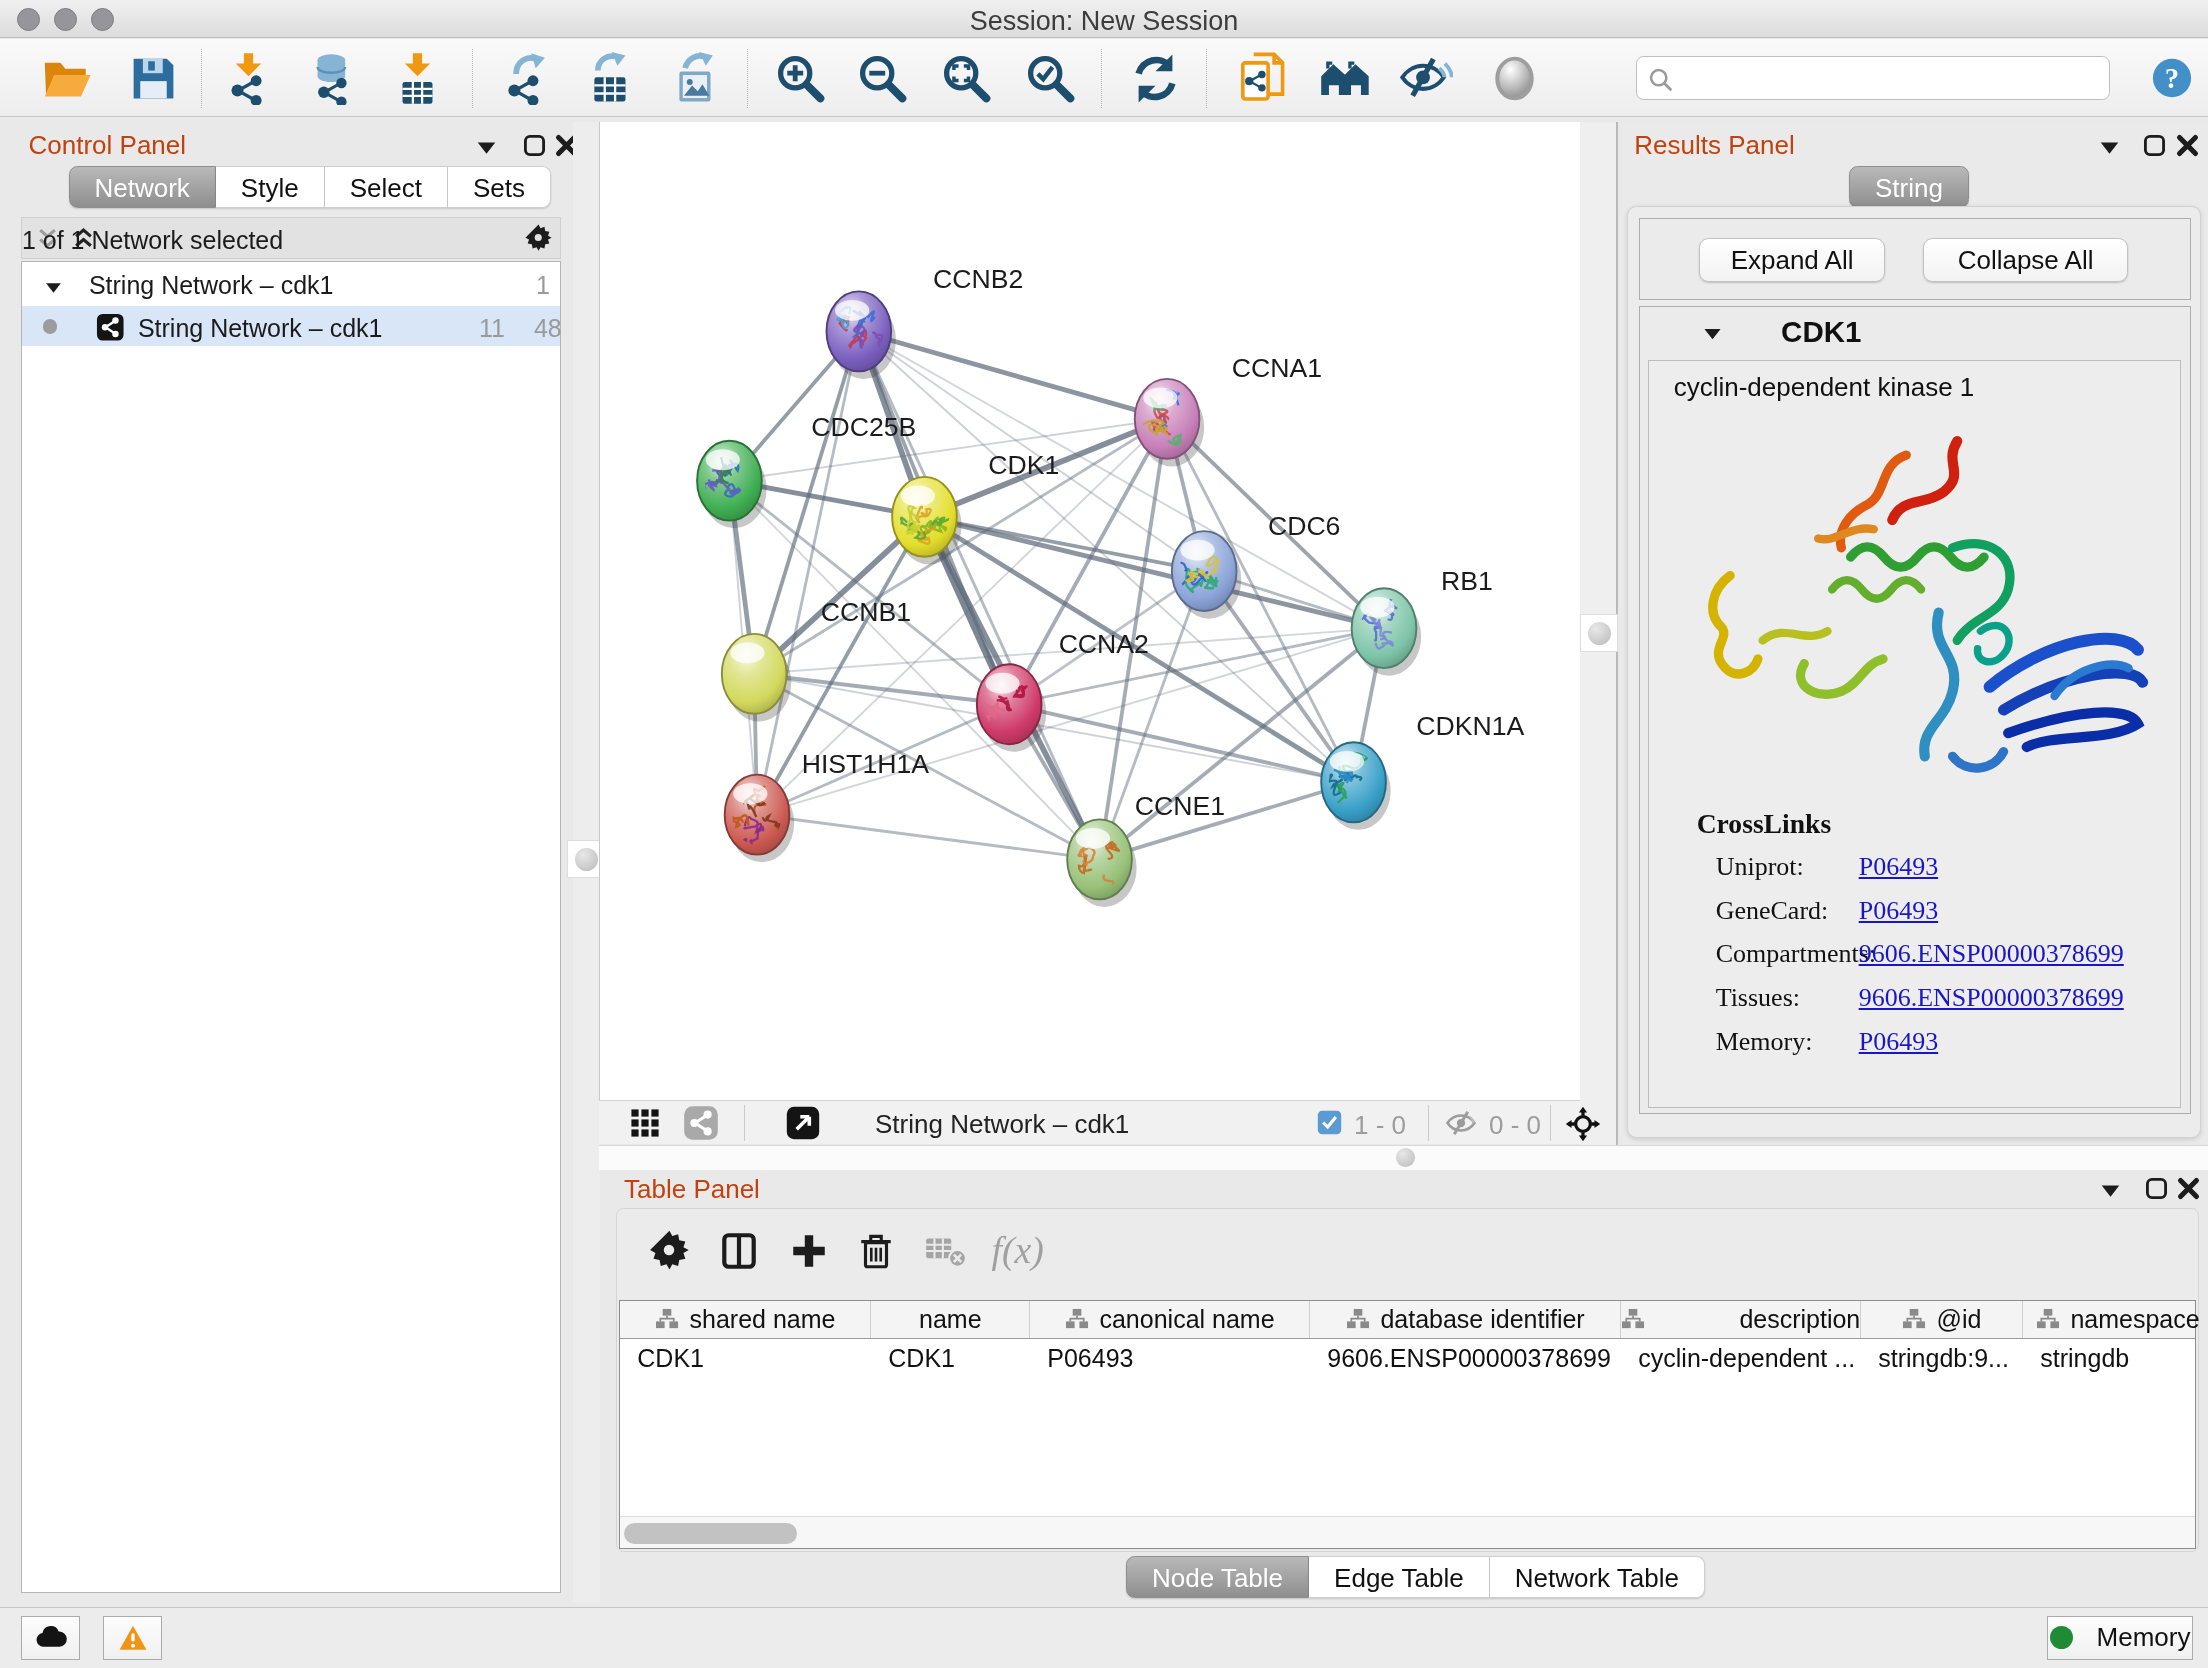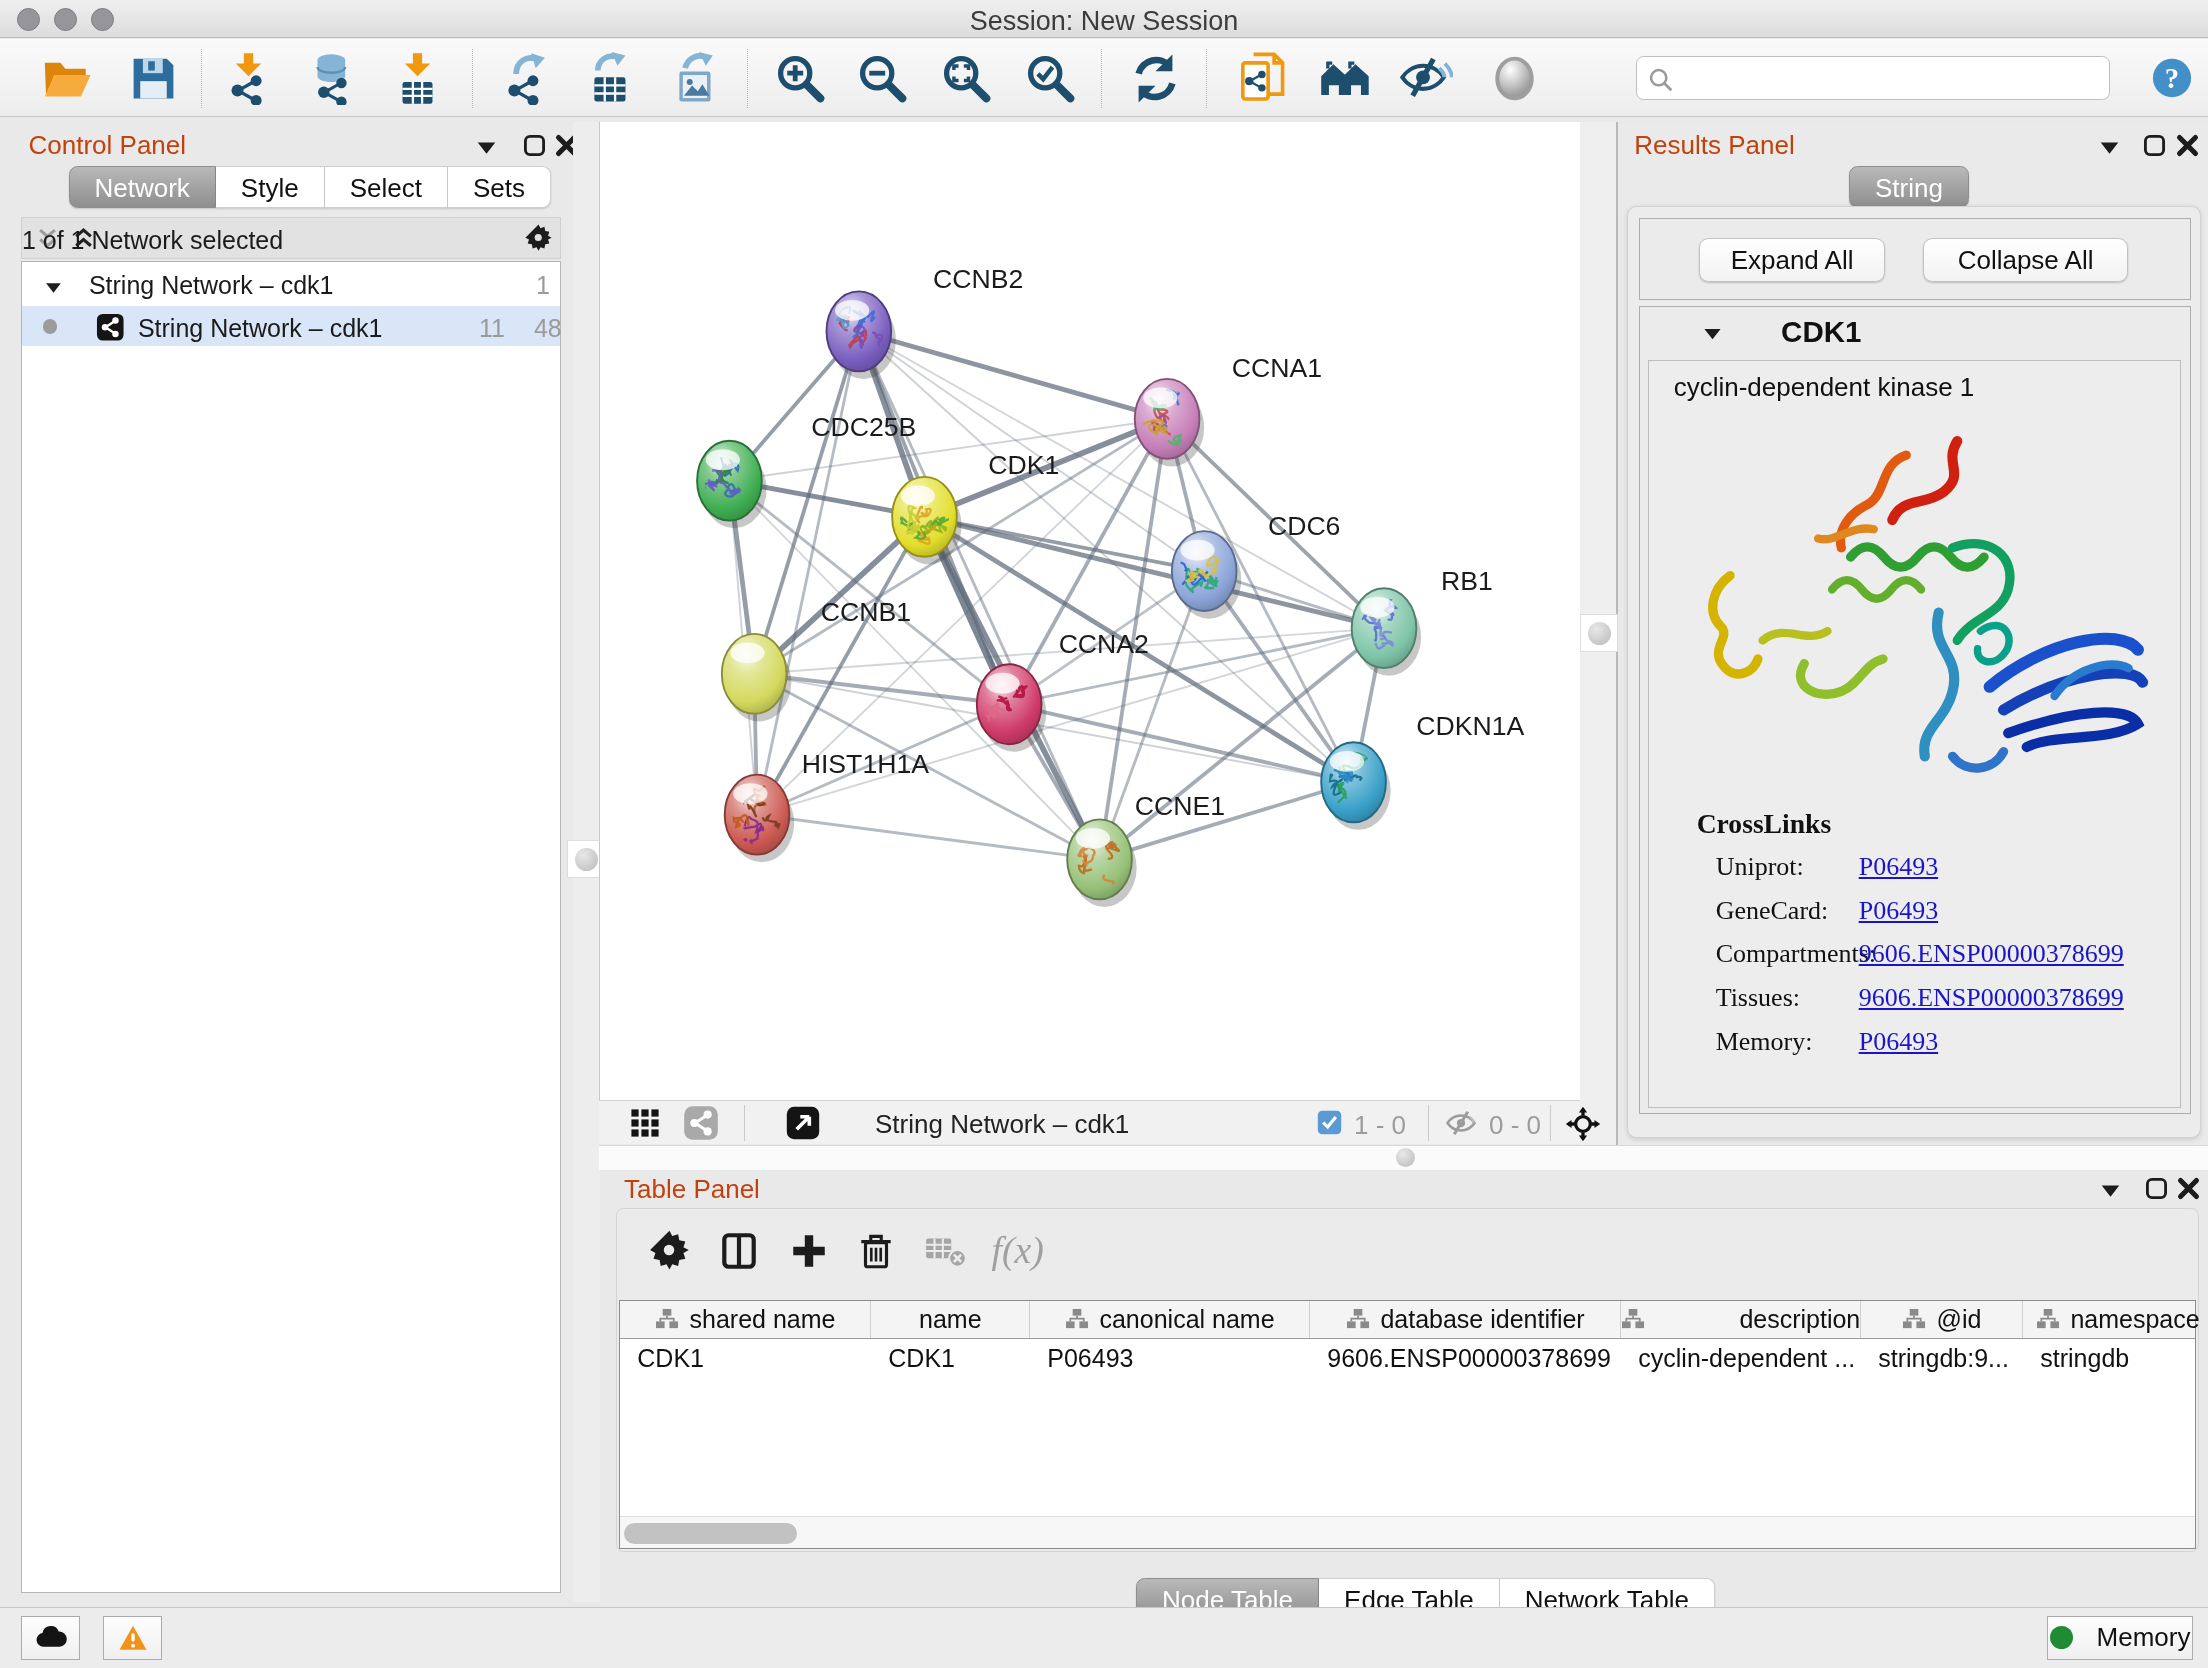--- a/index.html
+++ b/index.html
@@ -66,21 +66,21 @@
   #tp-inner { left:11.4px; top:38px; width:1583px; height:344px; background:#ebebeb; border:1px solid #d4d4d4; border-radius:7.6px; }
   .tp-ico { top:21px; width:46px; height:42px; cursor:pointer; }
   .tp-ico svg { width:100%; height:100%; }
   #tp-table { left:1.9px; top:91px; width:1577px; height:249px; background:#fff; border:1.9px solid #8c8c8c; }
   #tp-header { display:flex; height:38px; background:#f4f4f4; border-bottom:1.9px solid #9c9c9c; }
   .th { display:flex; align-items:center; justify-content:center; gap:9.5px; font-size:25px; color:#111; border-right:1px solid #cfcfcf; overflow:hidden; white-space:nowrap; flex:none; }
   #tp-row { display:flex; height:38px; }
   .td { font-size:25px; color:#111; padding-left:17px; line-height:38px; overflow:hidden; white-space:nowrap; flex:none; }
   #tp-scroll { position:absolute; left:0px; bottom:0px; width:100%; height:32px; background:#f7f7f7; border-top:1px solid #dedede; }
   #tp-thumb { position:absolute; left:3.8px; top:5.7px; width:173px; height:21px; border-radius:10.5px; background:#c2c2c2; }
-  #tp-tabs { left:521px; top:408px;margin-left:10px; }
+  #tp-tabs { left:521px; top:386px; }
 
   
   #statusbar { left:0; top:1607px; width:2208px; height:61px; background:#ececec; border-top:1px solid #c6c6c6; }
   .sb-btn { top:7.6px; height:44px; background:linear-gradient(#fdfdfd,#f0f0f0); border:1.9px solid #ababab; cursor:pointer; display:flex; align-items:center; justify-content:center; }
   #memory-btn { left:2047px; width:146px; gap:24px; font-size:26px; color:#111; }
   .mem-dot { width:23px; height:23px; border-radius:50%; background:#1f8b34; }
 
   text { user-select:none; }
 </style>
 </head>

